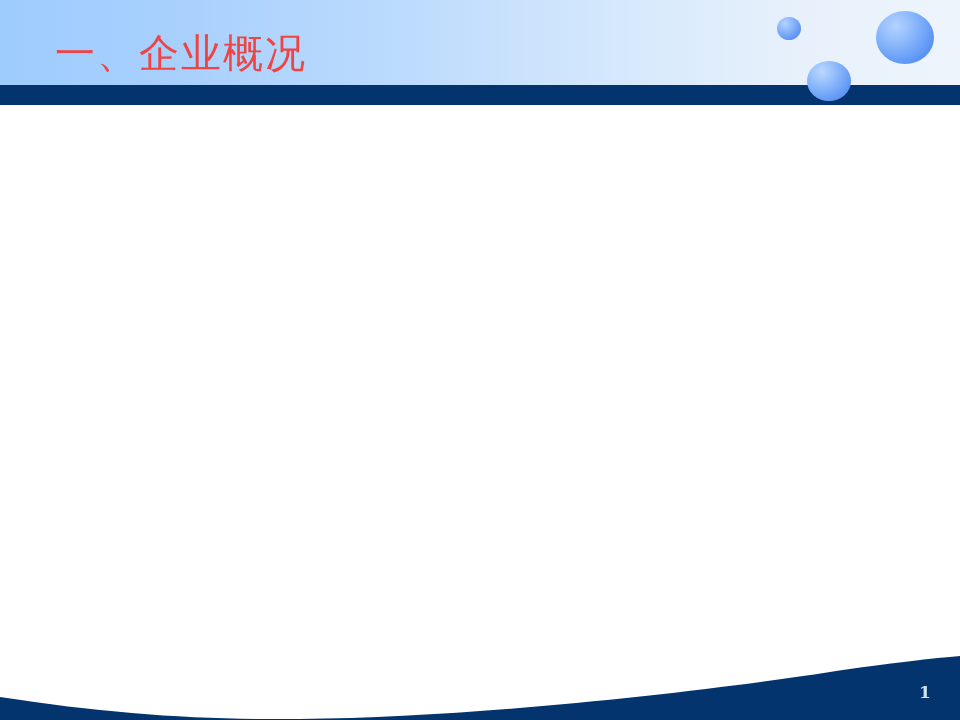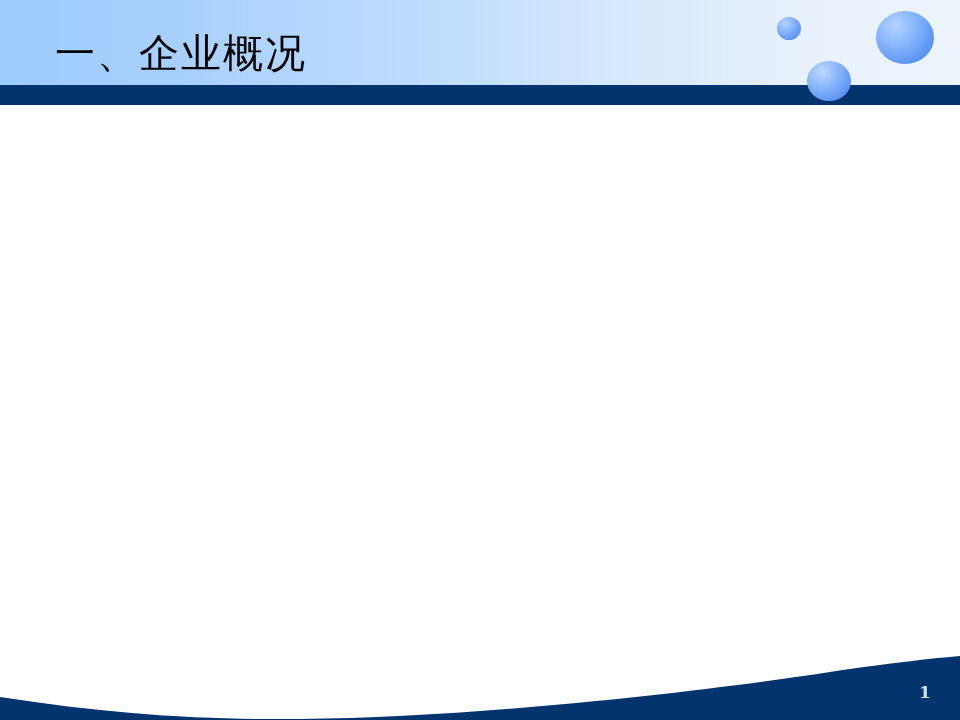--- a/index.html
+++ b/index.html
@@ -69,21 +69,21 @@
 
   
   .slide-title {
     position: absolute;
     left: 55px;
     top: 27px;
     font-family: "DejaVu Serif", "Liberation Serif", serif;
     font-size: 40px;
     line-height: 52px;
     letter-spacing: 2px;
-    color: #000000;
+    color: #ef4444;
     white-space: nowrap;
   }
 
   
   .slide-body {
     position: absolute;
     left: 0;
     top: 105px;
     width: 960px;
     height: 545px;

